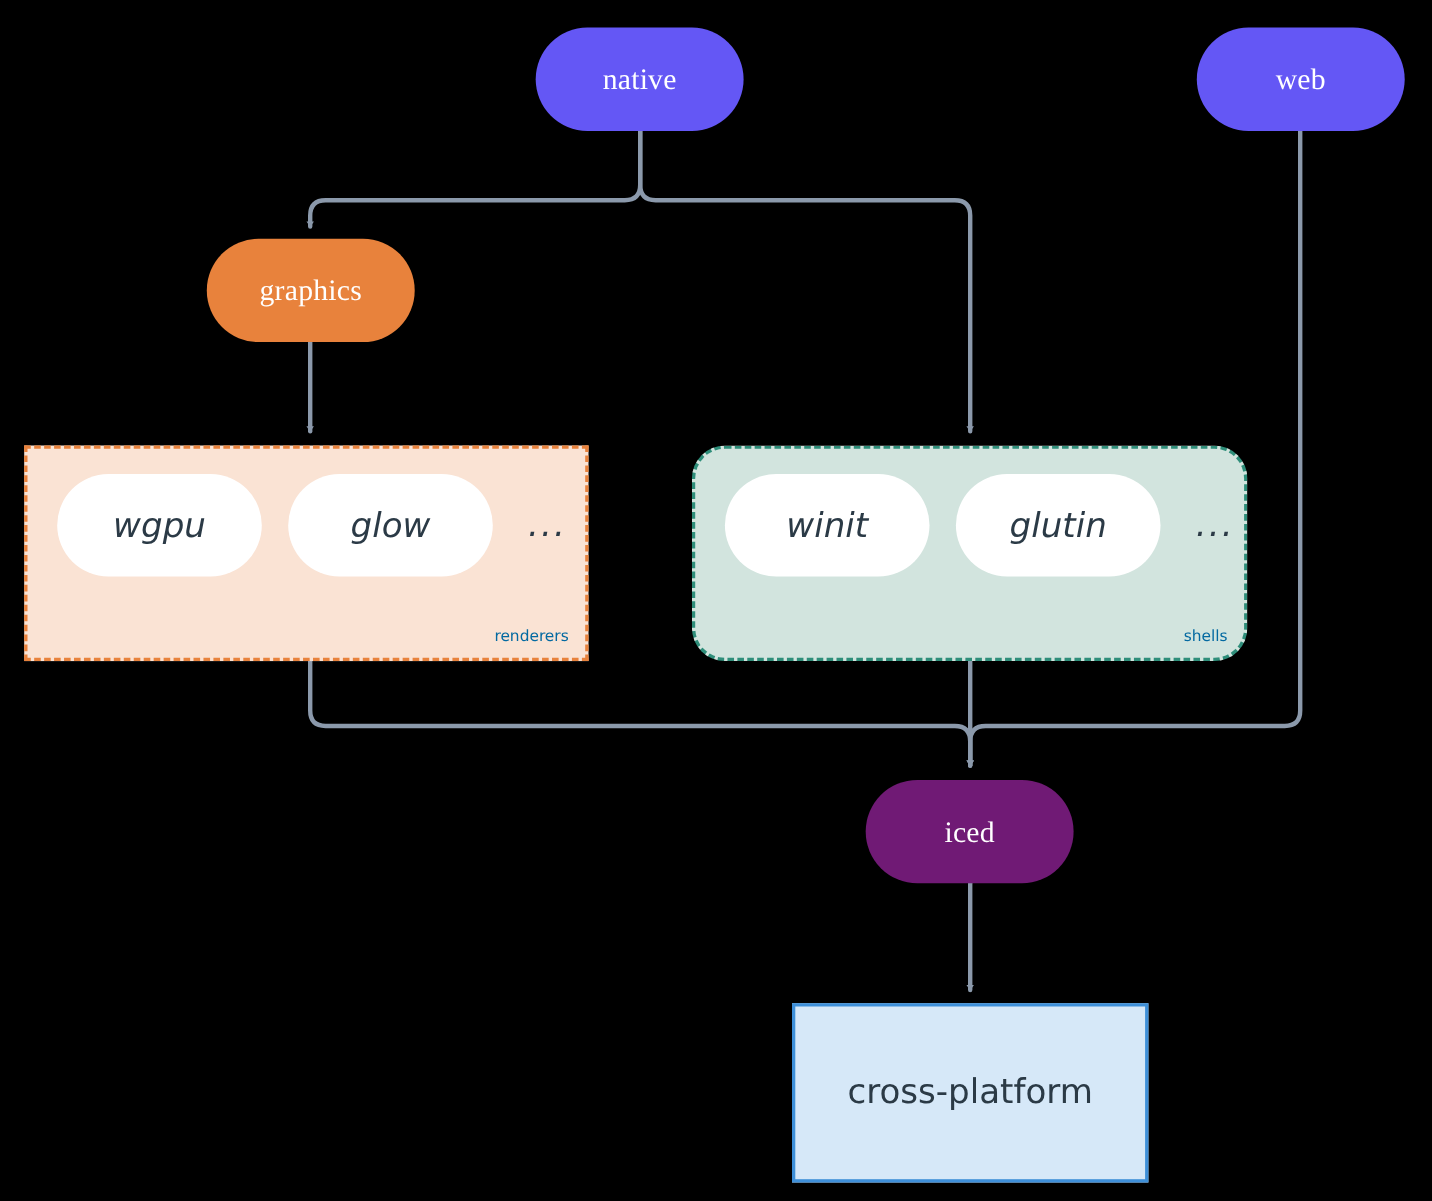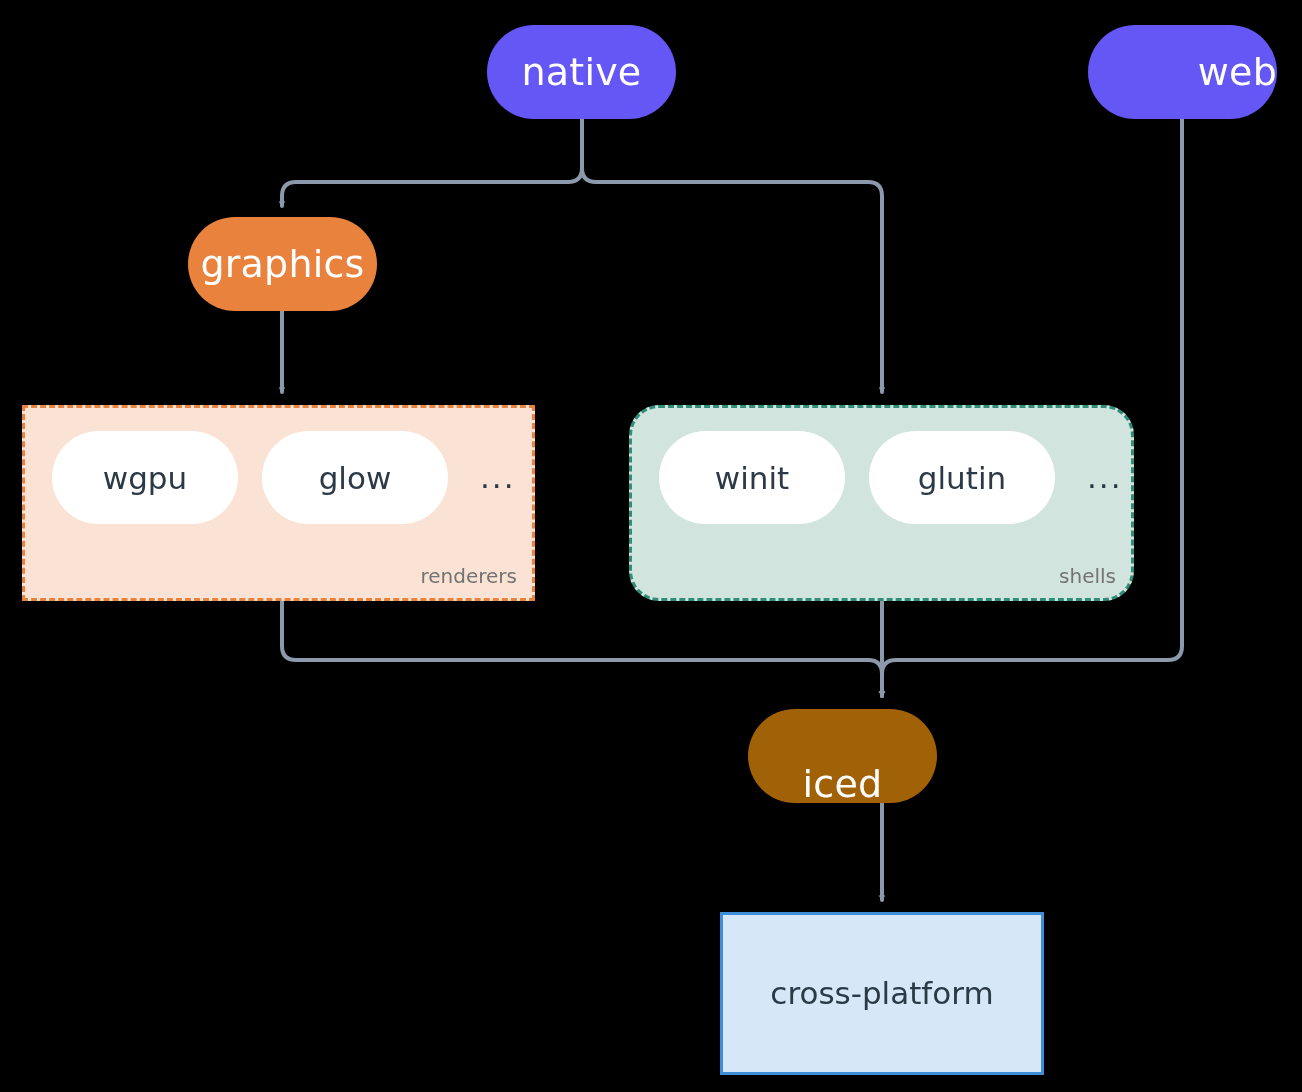--- a/index.html
+++ b/index.html
@@ -31,29 +31,30 @@
 
   
   .pill {
     position: absolute;
     display: flex;
     align-items: center;
     justify-content: center;
     border-radius: 999px;
     box-sizing: border-box;
     color: #ffffff;
-    font-size: 38px;
+    font-size: 27px;
     letter-spacing: 0.2px;
     line-height: 1;
     white-space: nowrap;
+    font-family: Liberation Serif, serif;
   }
   .pill.native  { left: 487px; top: 25px;  width: 189px; height: 94px; background: #6457F5; }
-  .pill.web     { left: 1088px; top: 25px; width: 189px; height: 94px; background: #6457F5; justify-content: flex-end; }
+  .pill.web     { left: 1088px; top: 25px; width: 189px; height: 94px; background: #6457F5; }
   .pill.graphics{ left: 188px; top: 217px; width: 189px; height: 94px; background: #E8823C; text-align: center; }
-  .pill.iced    { left: 748px; top: 709px; width: 189px; height: 94px; background: #a16207; align-items: flex-end; }
+  .pill.iced    { left: 787px; top: 709px; width: 189px; height: 94px; background: #701a75; }
 
   
   .group-box {
     position: absolute;
     box-sizing: border-box;
     border-style: dashed;
     border-width: 3px;
   }
   .group-box.renderers {
     left: 22px; top: 405px; width: 513px; height: 196px;
@@ -63,35 +64,36 @@
   .group-box.shells {
     left: 629px; top: 405px; width: 505px; height: 196px;
     background: #D2E4DE;
     border-color: #2F8E7A;
     border-radius: 30px;
   }
   .group-label {
     position: absolute;
     right: 15px;
     bottom: 12px;
-    font-size: 20px;
-    color: #737373;
+    font-size: 14px;
+    color: #0369a1;
     line-height: 1;
     white-space: nowrap;
   }
 
   
   .child-row {
     position: absolute;
     left: 0; top: 23px;
     width: 100%;
     display: flex;
     align-items: center;
     padding-left: 27px;
     box-sizing: border-box;
+    font-style: italic;
   }
   .child-pill {
     height: 93px;
     min-width: 186px;
     border-radius: 999px;
     background: #ffffff;
     display: flex;
     align-items: center;
     justify-content: center;
     font-size: 31px;

